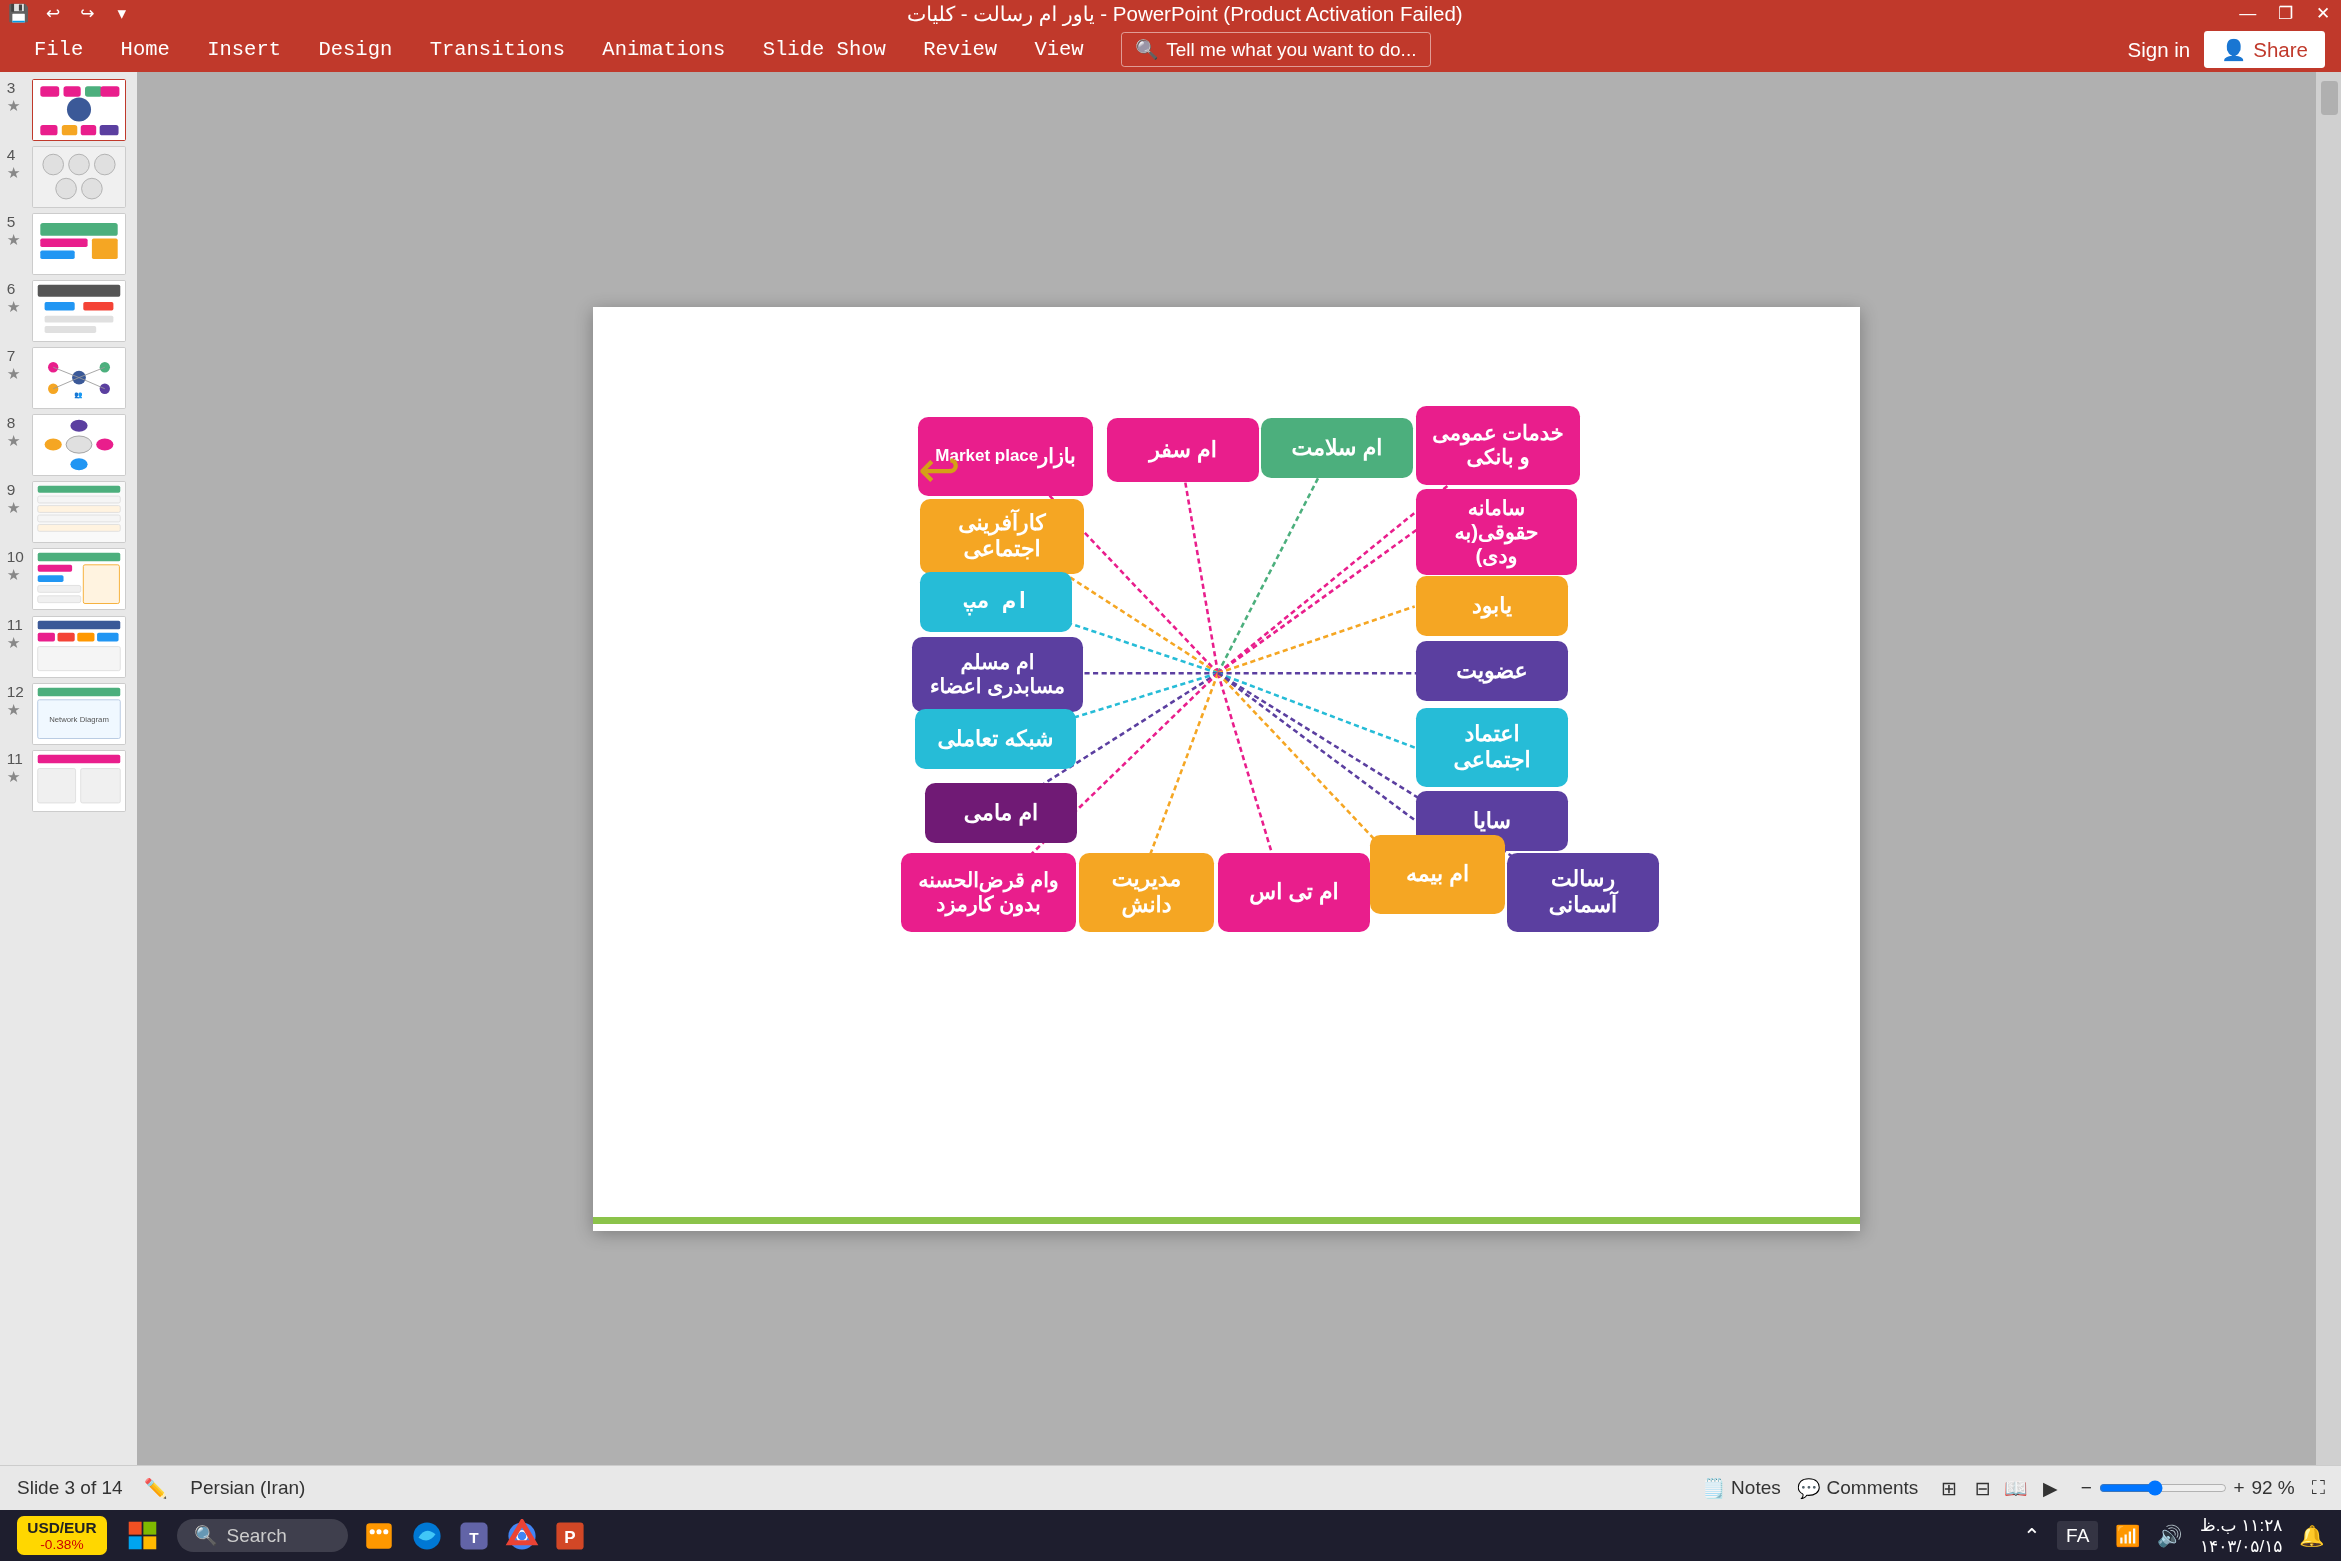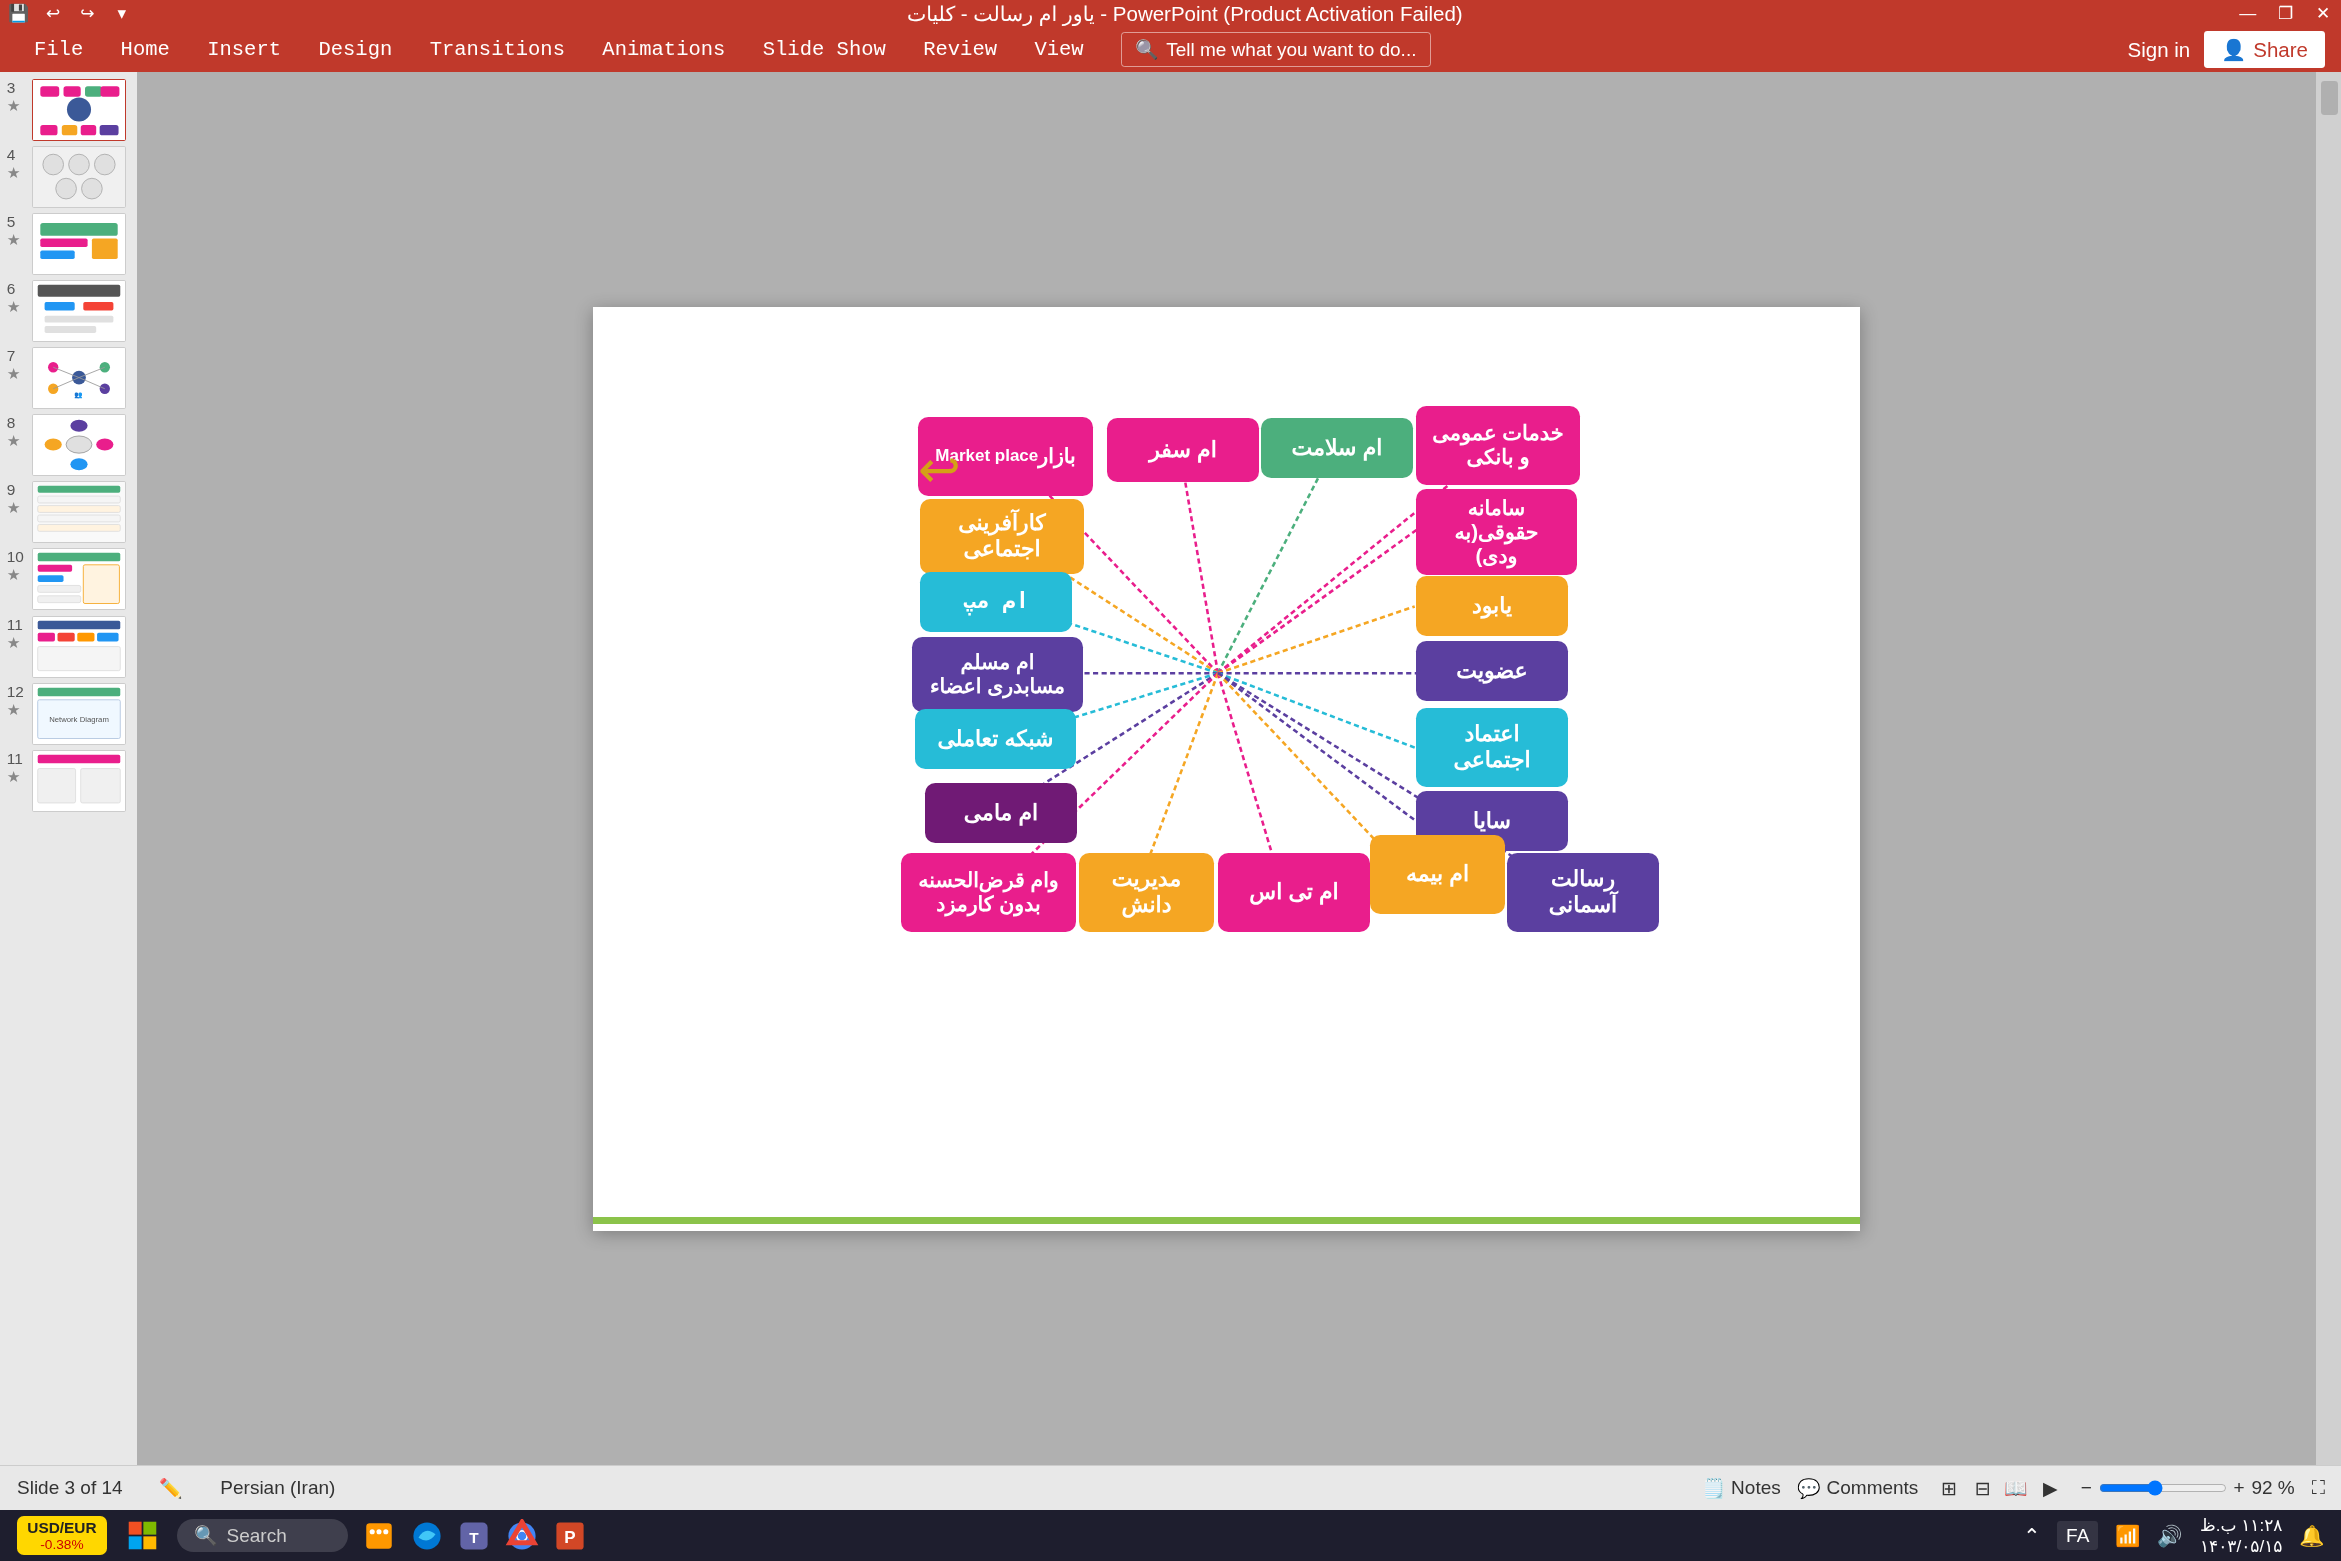--- a/index.html
+++ b/index.html
@@ -97,21 +97,21 @@
 
     
     .connections-svg {
       position: absolute; top: 0; left: 0; width: 100%; height: 100%;
       z-index: 1;
     }
 
     
     #statusbar {
       height: 45px; background: #e8e8e8; display: flex; align-items: center;
-      padding: 0 17px; gap: 37px; font-size: 19px; color: #333;
+      padding: 0 17px; gap: 22px; font-size: 19px; color: #333;
       border-top: 0.9px solid #ccc;
     }
     #statusbar-right { margin-left: auto; display: flex; align-items: center; gap: 17px; }
     .view-btn { width: 27px; height: 27px; display: flex; align-items: center; justify-content: center; cursor: pointer; }
     .zoom-control { display: flex; align-items: center; gap: 6.8px; }
     .zoom-slider { width: 128px; }
 
     
     #taskbar {
       height: 51px; background: #1e1e2e; display: flex; align-items: center;

